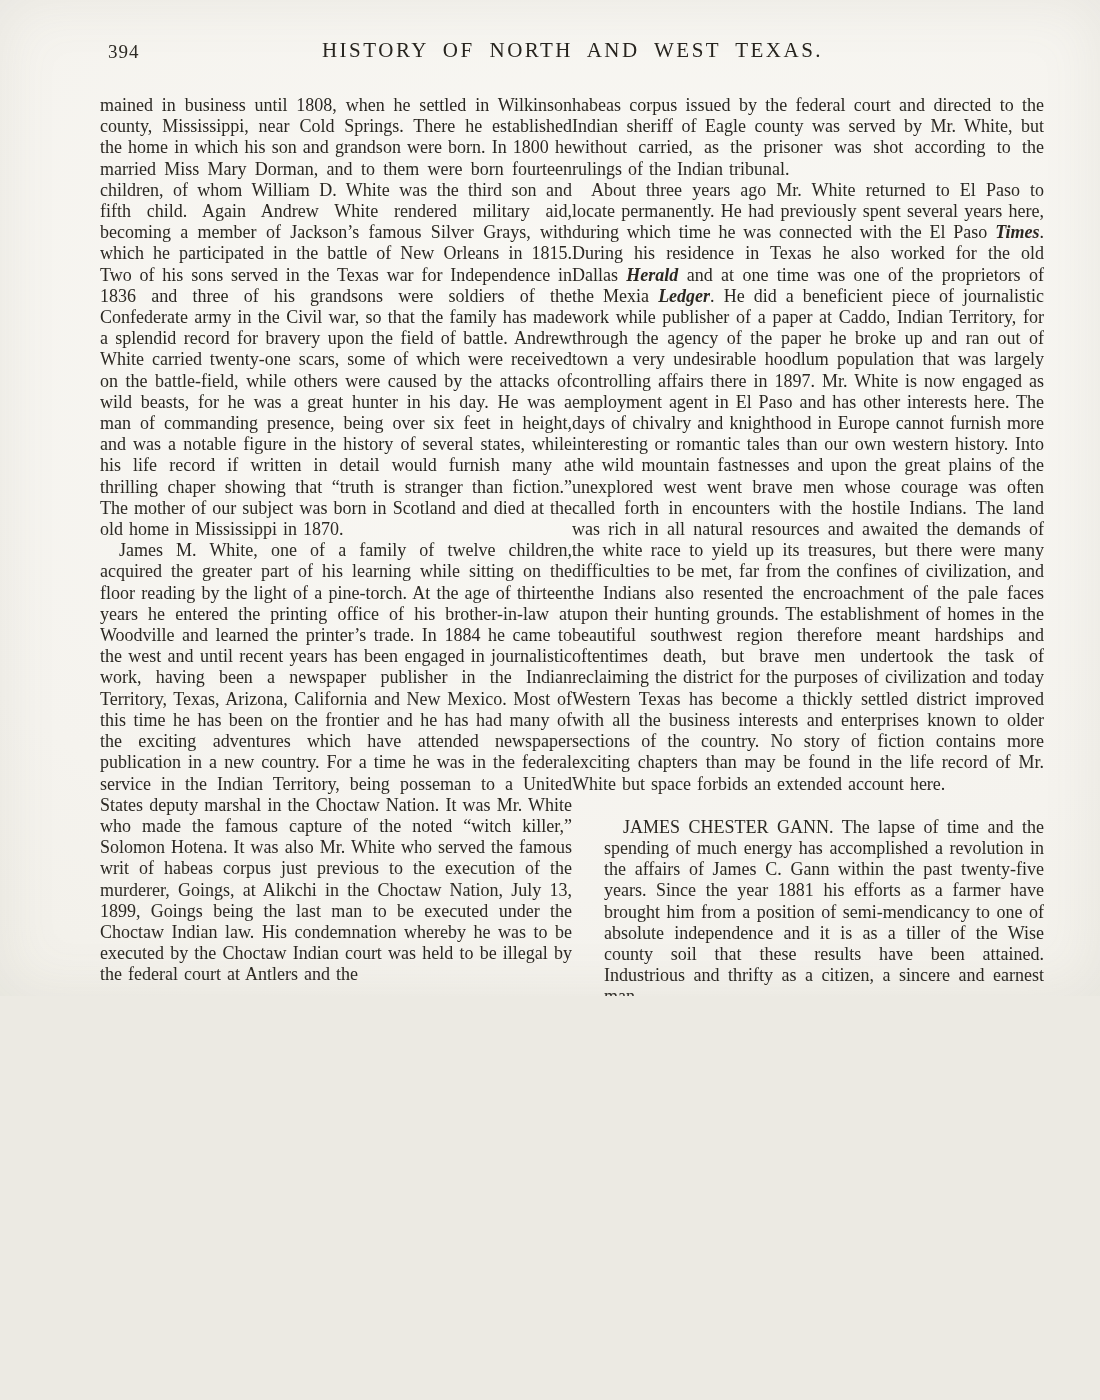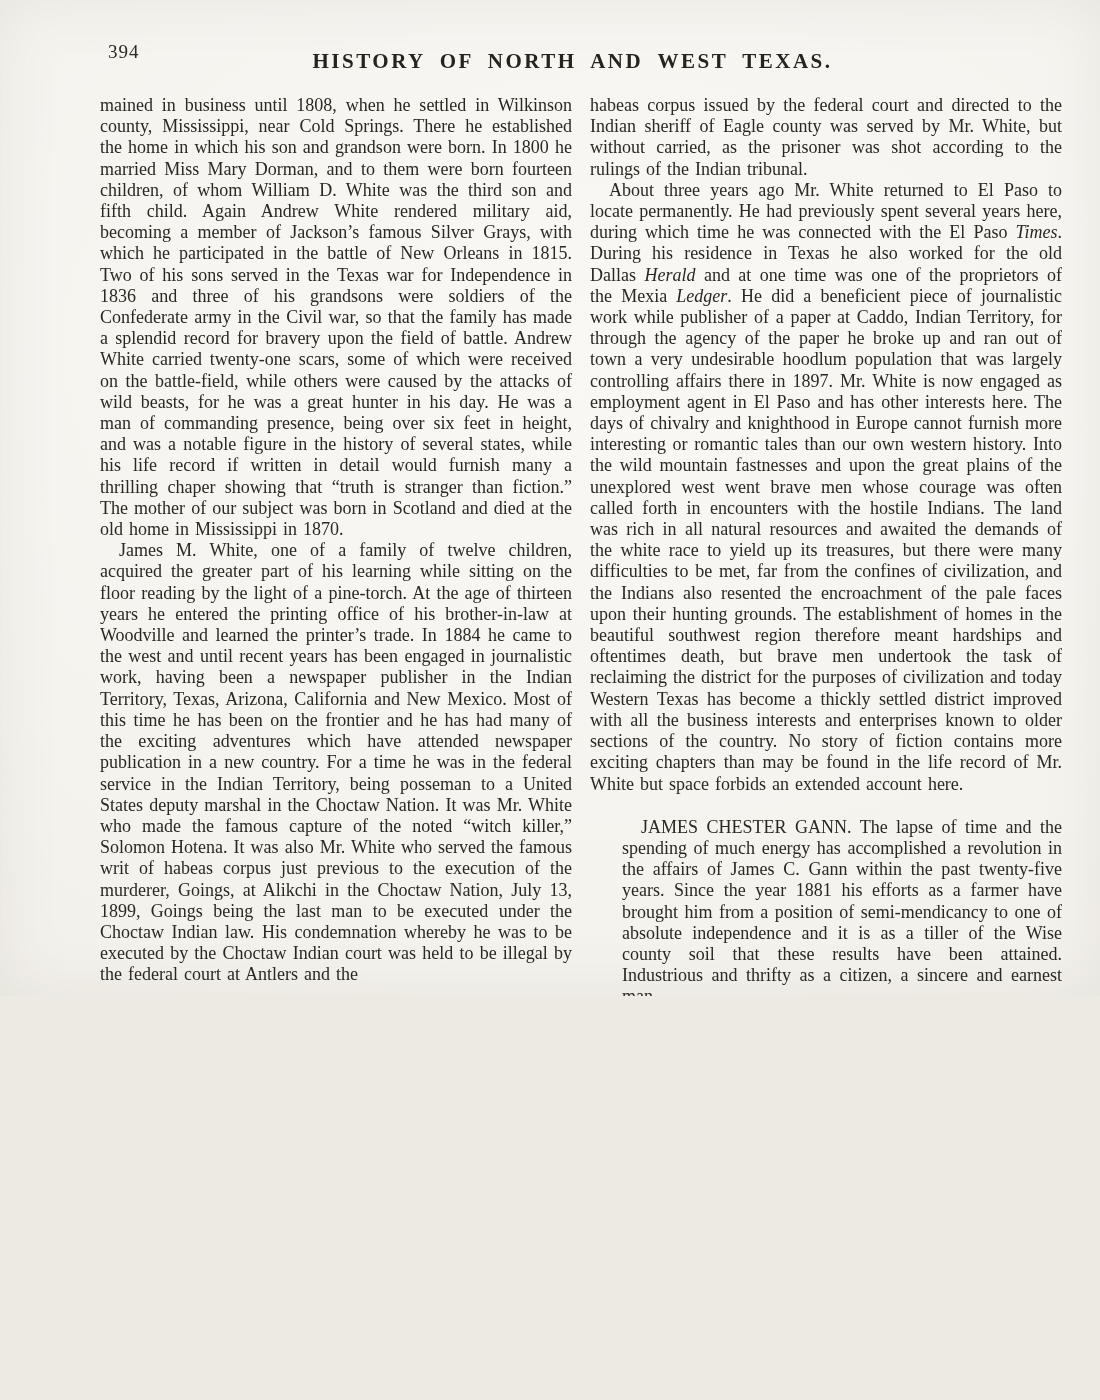--- a/index.html
+++ b/index.html
@@ -31,31 +31,29 @@
     position: absolute;
     left: 8px;
     top: 3px;
     font-size: 19px;
     letter-spacing: 1px;
   }
   .running-title {
     position: absolute;
     left: 0;
     right: 0;
-    top: 11px;
+    top: 0;
     text-align: center;
     font-size: 21px;
     letter-spacing: 2.5px;
     word-spacing: 7px;
     color: #27241e;
-    font-weight: bold;
   }
   .columns {
     display: flex;
-    gap: 18px;
     margin: 27px 55px 0 100px;
   }
   .col {
     width: 472px;
     flex: 0 0 472px;
     text-align: justify;
     font-size: 18px;
     line-height: 21.2px;
     word-spacing: 1.5px;
     color: #2b2822;
@@ -65,20 +63,21 @@
   }
   .col p.para.indent {
     text-indent: 19px;
   }
   .col p.para.space-before {
     margin-top: 22px;
     margin-left: 32px;
   }
   .col i {
     font-style: italic;
+    font-weight: bold;
   }
 </style>
 </head>
 <body>
 
 <div class="page">
   <div class="header">
     <span class="pagenum">394</span>
     <span class="running-title">HISTORY OF NORTH AND WEST TEXAS.</span>
   </div>

